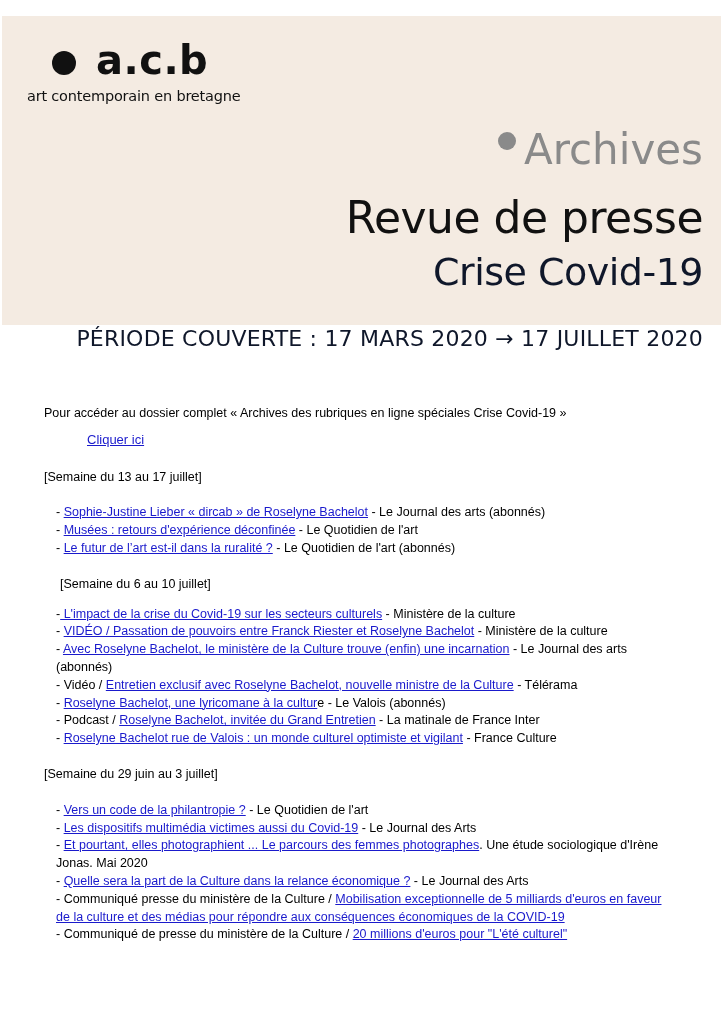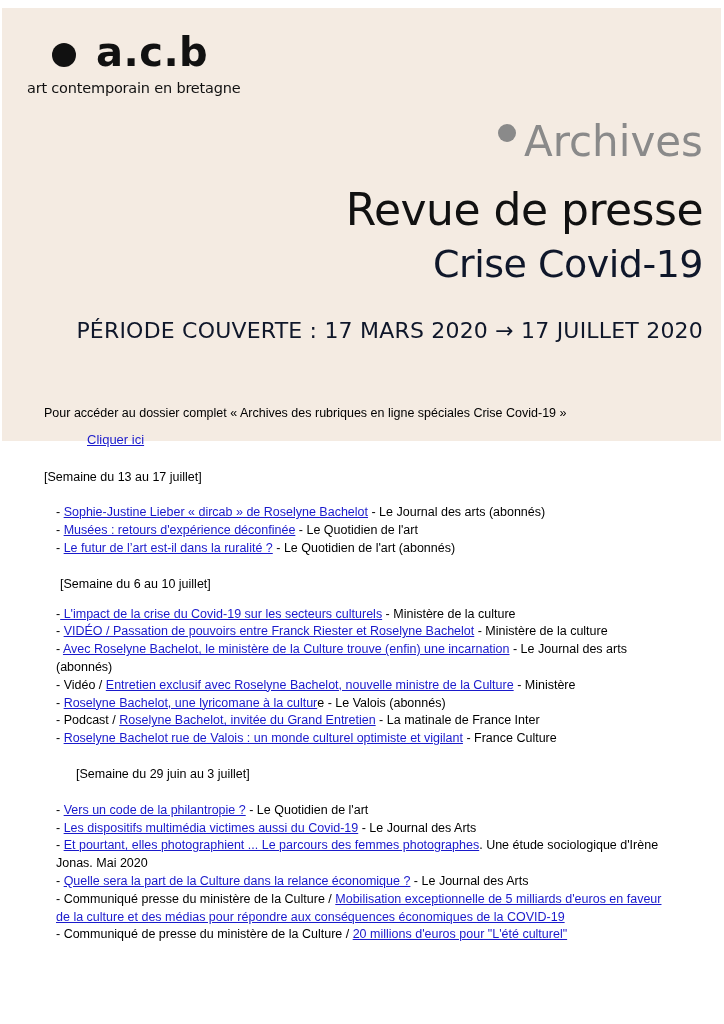--- a/index.html
+++ b/index.html
@@ -1,17 +1,17 @@
 <!DOCTYPE html>
 <html><head>
 <meta charset="utf-8">
 <style>
   html, body { margin: 0; padding: 0; background: #ffffff; }
   body { width: 724px; height: 1024px; position: relative; overflow: hidden; font-family: "Liberation Sans", sans-serif; color: #000; }
-  .header { position: absolute; left: 2px; top: 8px; width: 719px; height: 433px; background: #f4ebe2; }
+  .header { position: absolute; left: 2px; top: 16px; width: 719px; height: 309px; background: #f4ebe2; }
   .logo { position: absolute; left: 50px; top: 22px; }
   .logo-mark { display: flex; align-items: center; }
   .logo-dot { width: 24px; height: 24px; border-radius: 50%; background: #111; margin-right: 20px; margin-top: 6px; }
   .logo-text { font-family: "DejaVu Sans", sans-serif; font-size: 40px; font-weight: bold; letter-spacing: 0.5px; line-height: 44px; color: #111; }
   .logo-sub { font-family: "DejaVu Sans", sans-serif; font-size: 14.5px; color: #111; margin-top: 6px; margin-left: -25px; letter-spacing: -0.2px; }
   .archives { position: absolute; right: 18px; top: 108px; display: flex; align-items: flex-start; color: #8a8a8a; }
   .arch-dot { width: 18px; height: 18px; border-radius: 50%; background: #8a8a8a; margin-right: 8px; margin-top: 8px; }
   .arch-text { font-family: "DejaVu Sans", sans-serif; font-size: 42px; line-height: 52px; }
   .title { position: absolute; right: 18px; top: 176px; font-family: "DejaVu Sans", sans-serif; font-size: 44px; line-height: 52px; color: #111; text-align: right; letter-spacing: -0.5px; }
   .subtitle { position: absolute; right: 18px; top: 233px; font-family: "DejaVu Sans", sans-serif; font-size: 38px; line-height: 46px; color: #0f172a; text-align: right; letter-spacing: -0.5px; }
@@ -57,28 +57,28 @@
           <li><span>- </span><a>Musées : retours d'expérience déconfinée</a><span> - Le Quotidien de l'art</span></li>
           <li><span>- </span><a>Le futur de l’art est-il dans la ruralité ?</a><span> - Le Quotidien de l'art (abonnés)</span></li>
         </ul>
       </div>
       <div>
         <div class="week" style="margin-top: 18px; padding-left: 16px;">[Semaine du 6 au 10 juillet]</div>
         <ul class="items">
           <li><span>-</span><a> L'impact de la crise du Covid-19 sur les secteurs culturels</a><span> - Ministère de la culture</span></li>
           <li><span>- </span><a>VIDÉO / Passation de pouvoirs entre Franck Riester et Roselyne Bachelot</a><span> - Ministère de la culture</span></li>
           <li><span>- </span><a>Avec Roselyne Bachelot, le ministère de la Culture trouve (enfin) une incarnation</a><span> - Le Journal des arts (abonnés)</span></li>
-          <li><span>- Vidéo / </span><a>Entretien exclusif avec Roselyne Bachelot, nouvelle ministre de la Culture</a><span> - Ministère</span></li>
+          <li><span>- Vidéo / </span><a>Entretien exclusif avec Roselyne Bachelot, nouvelle ministre de la Culture</a><span> - Télérama</span></li>
           <li><span>- </span><a>Roselyne Bachelot, une lyricomane à la cultur</a><span>e - Le Valois (abonnés)</span></li>
           <li><span>- Podcast / </span><a>Roselyne Bachelot, invitée du Grand Entretien</a><span> - La matinale de France Inter</span></li>
           <li><span>- </span><a>Roselyne Bachelot rue de Valois : un monde culturel optimiste et vigilant</a><span> - France Culture</span></li>
         </ul>
       </div>
       <div>
-        <div class="week" style="margin-top: 18px; margin-left: 32px;">[Semaine du 29 juin au 3 juillet]</div>
+        <div class="week" style="margin-top: 18px;">[Semaine du 29 juin au 3 juillet]</div>
         <ul class="items spaced">
           <li><span>- </span><a>Vers un code de la philantropie ?</a><span> - Le Quotidien de l'art</span></li>
           <li><span>- </span><a>Les dispositifs multimédia victimes aussi du Covid-19</a><span> - Le Journal des Arts</span></li>
           <li><span>- </span><a>Et pourtant, elles photographient ... Le parcours des femmes photographes</a><span>. Une étude sociologique d'Irène Jonas. Mai 2020</span></li>
           <li><span>- </span><a>Quelle sera la part de la Culture dans la relance économique ?</a><span> - Le Journal des Arts</span></li>
           <li><span>- Communiqué presse du ministère de la Culture / </span><a>Mobilisation exceptionnelle de 5 milliards d'euros en faveur de la culture et des médias pour répondre aux conséquences économiques de la COVID-19</a><span></span></li>
           <li><span>- Communiqué de presse du ministère de la Culture / </span><a>20 millions d'euros pour "L'été culturel"</a><span></span></li>
         </ul>
       </div>
     </div>

